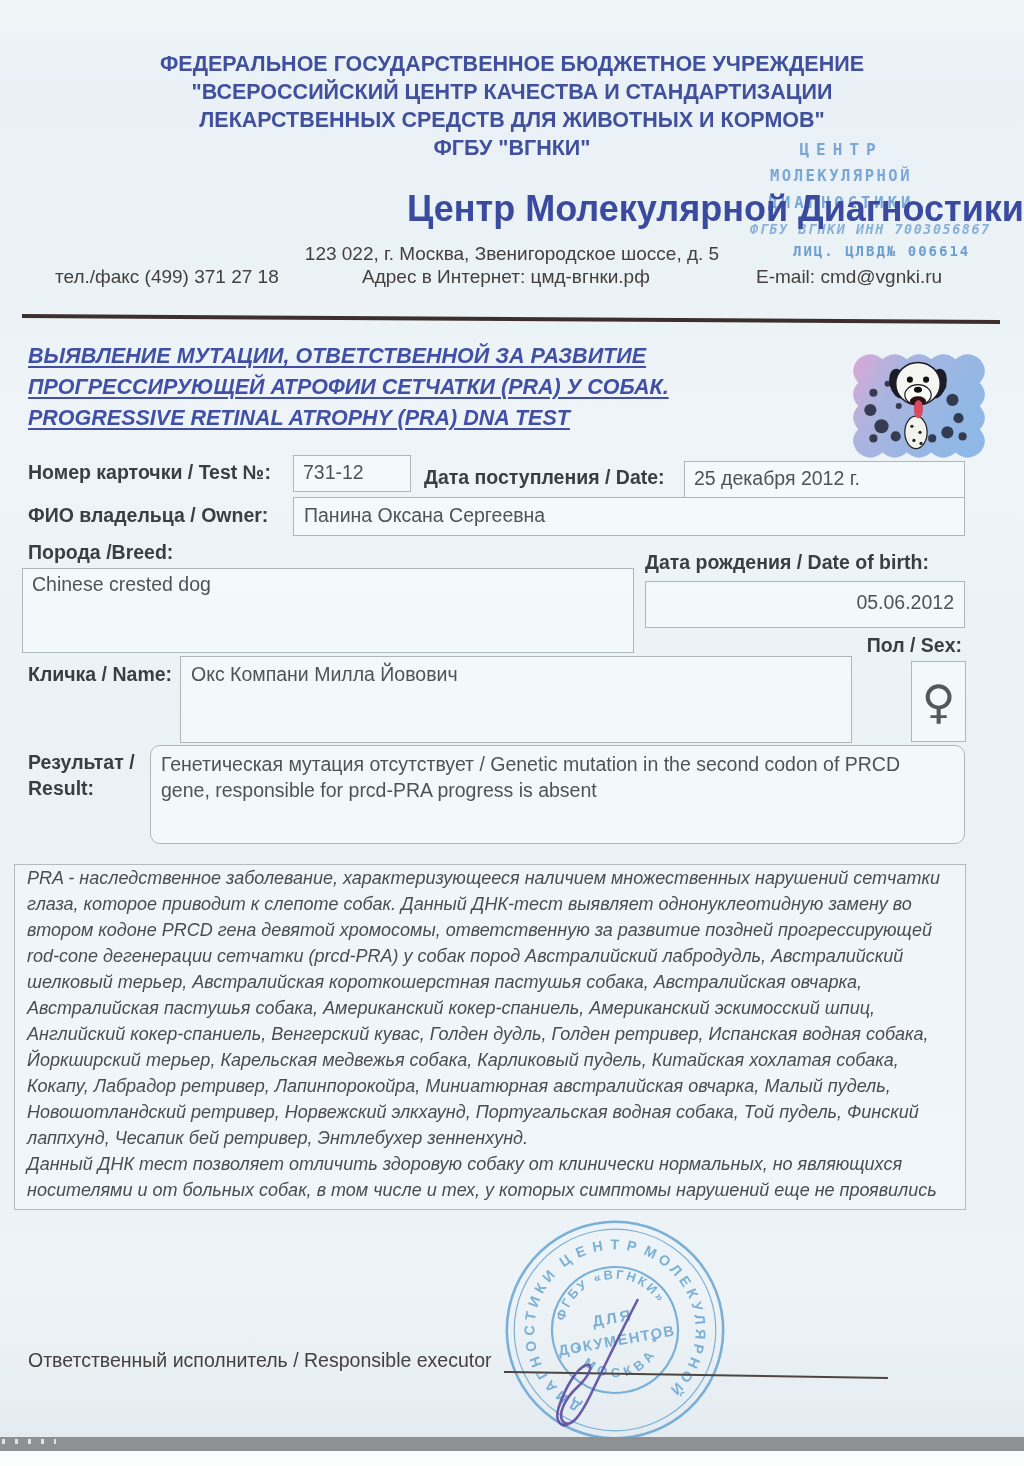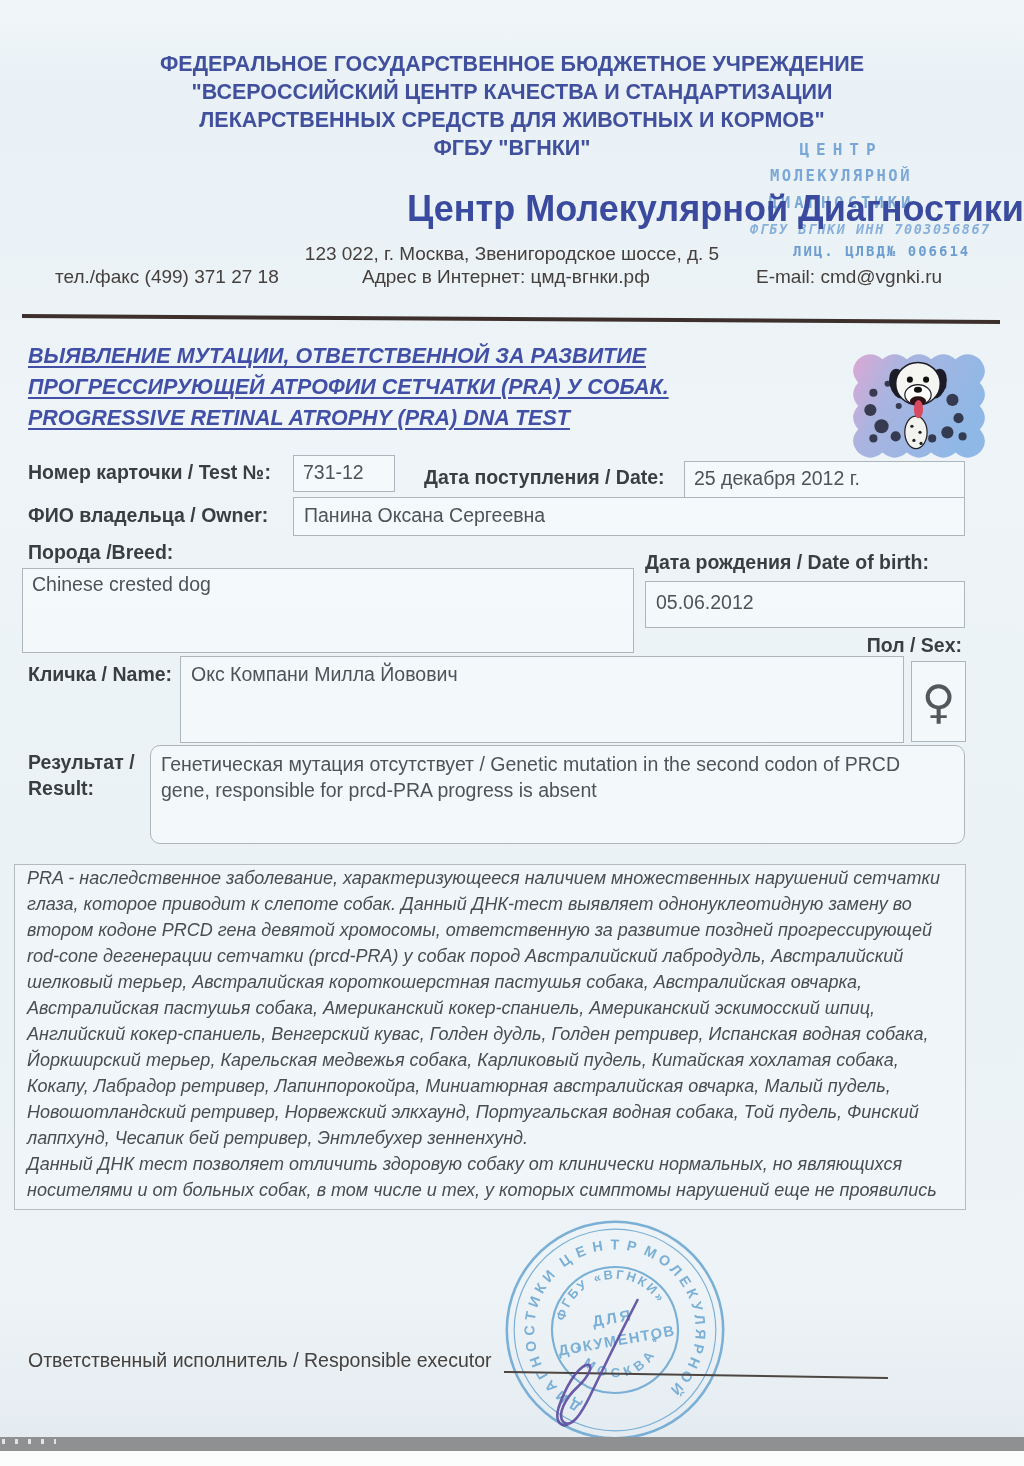--- a/index.html
+++ b/index.html
@@ -28,30 +28,30 @@
   .corner-sub2{top:243px;left:793px;font-family:"DejaVu Sans Mono",monospace;font-weight:700;
     font-size:14px;letter-spacing:2px;color:rgba(86,142,200,.85);white-space:nowrap;z-index:1;}
   
   .title-block{top:341px;left:28px;width:800px;font-style:italic;font-weight:700;font-size:21.5px;line-height:31px;color:#4150a6;}
   .t-line{text-decoration:underline;text-decoration-thickness:2px;text-underline-offset:3px;}
   .dog-stamp{top:347px;left:843px;width:152px;height:120px;}
   
   .lbl{position:absolute;font-weight:700;color:#393e42;font-size:19.5px;white-space:nowrap;}
   .box{position:absolute;background:rgba(250,253,255,.55);border:1px solid #adb6ba;box-sizing:border-box;}
   .val{display:block;color:#4e5357;font-size:19.5px;}
-  .lbl-testno{top:461px;left:28px;} .box-testno{top:455px;left:293px;width:102px;height:37px;} .box-testno .val{padding:5px 9px;}
+  .lbl-testno{top:461px;left:28px;} .box-testno{top:455px;left:293px;width:118px;height:37px;} .box-testno .val{padding:5px 9px;}
   .lbl-date{top:466px;left:424px;}  .box-date{top:461px;left:684px;width:281px;height:37px;} .box-date .val{padding:5px 9px;}
   .lbl-owner{top:504px;left:28px;}  .box-owner{top:497px;left:293px;width:672px;height:39px;} .box-owner .val{padding:6px 10px;}
   .lbl-breed{top:541px;left:28px;}
   .lbl-dob{top:551px;left:645px;}
   .box-breed{top:568px;left:22px;width:612px;height:85px;} .box-breed .val{padding:4px 9px;}
-  .box-dob{top:581px;left:645px;width:320px;height:47px;} .box-dob .val{padding:9px 10px;}
+  .box-dob{top:581px;left:645px;width:320px;height:47px;} .box-dob .val{padding:9px 10px;text-align:right;}
   .lbl-sex{top:634px;left:862px;width:100px;text-align:right;}
   .lbl-name{top:663px;left:28px;}
-  .box-name{top:656px;left:180px;width:724px;height:87px;} .box-name .val{padding:6px 10px;}
+  .box-name{top:656px;left:180px;width:672px;height:87px;} .box-name .val{padding:6px 10px;}
   .box-sex{top:661px;left:911px;width:55px;height:81px;display:flex;align-items:center;justify-content:center;}
   .sex-symbol{font-family:"DejaVu Sans",sans-serif;font-size:46px;font-weight:400;color:#53585c;line-height:1;}
   .lbl-result{top:749px;left:28px;line-height:26px;}
   .box-result{top:745px;left:150px;width:815px;height:99px;border-radius:10px;} .box-result .val{padding:5px 10px;line-height:26px;}
   
   .desc-box{top:864px;left:14px;width:952px;height:346px;border:1px solid #b4bbbe;background:rgba(250,253,255,.35);
     box-sizing:border-box;padding:0 12px;font-style:italic;font-size:18px;line-height:26px;color:#4a4d50;overflow:hidden;}
   .desc-box p{margin:0;}
   
   .round-stamp{top:1212px;left:497px;width:236px;height:236px;opacity:.85;}

